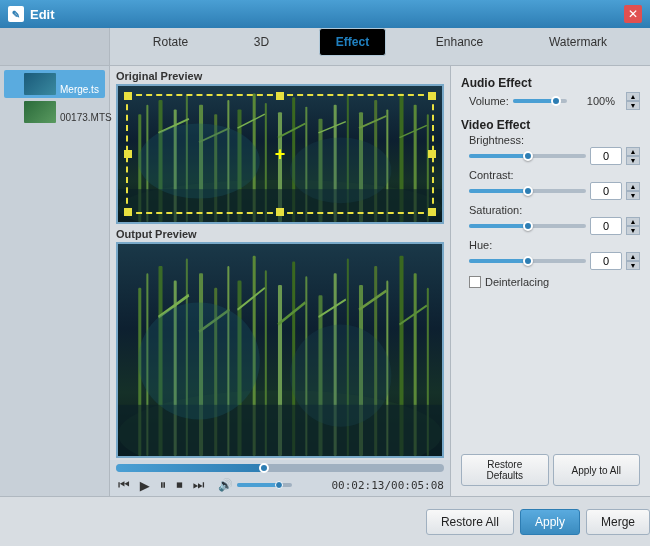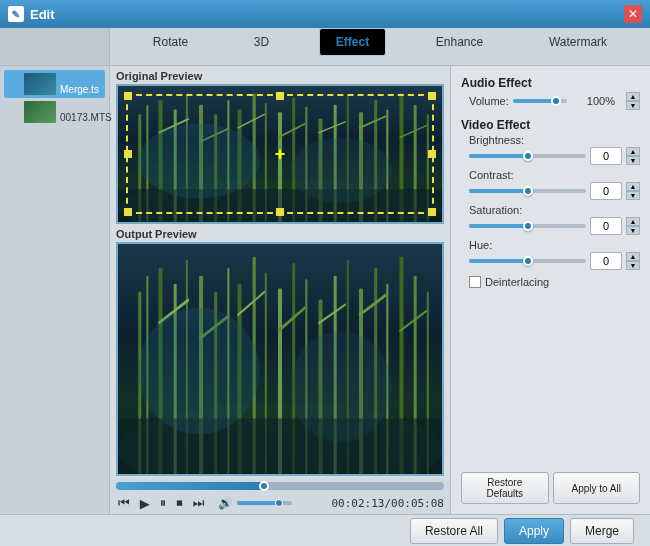--- a/index.html
+++ b/index.html
@@ -263,22 +263,22 @@
     }
 
     
     .bottom-bar {
       background: #d8dde2;
       border-top: 1px solid #b0b8c0;
       display: flex;
       align-items: center;
       justify-content: flex-end;
       gap: 6px;
-      padding: 6px 16px;
-      height: 32px;
+      padding: 6px 0;
+      height: 50px;
     }
     .action-btn {
       padding: 5px 14px;
       font-size: 12px;
       border: 1px solid #a0b0c0;
       background: linear-gradient(to bottom, #f8f8f8, #e0e4e8);
       border-radius: 3px;
       cursor: pointer;
       color: #222;
     }

